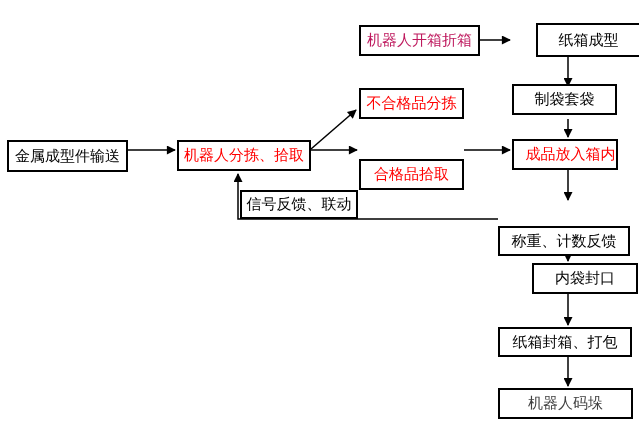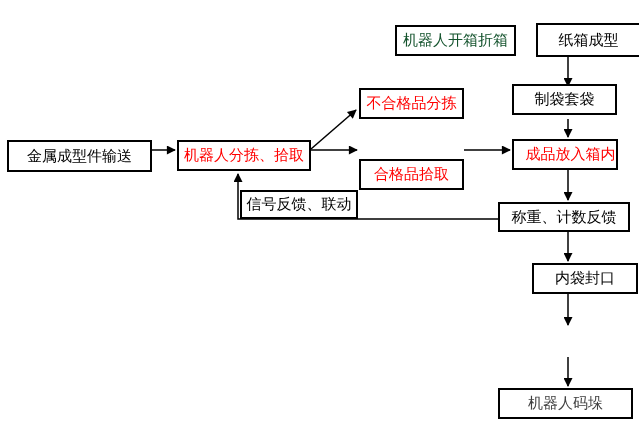--- a/index.html
+++ b/index.html
@@ -30,21 +30,21 @@
     border: 2px solid #000000;
     display: flex;
     align-items: center;
     justify-content: center;
     font-size: 15px;
     line-height: 1;
     white-space: nowrap;
     color: #000000;
   }
   
-  #n0  { left: 7px;   top: 140px; width: 145px; height: 32px; }
+  #n0  { left: 7px;   top: 140px; width: 121px; height: 32px; }
   #n1  { left: 177px; top: 140px; width: 134px; height: 31px; }
   #n2  { left: 359px; top: 88px;  width: 105px; height: 31px; }
   #n3  { left: 359px; top: 139px; width: 105px; height: 31px; }
   #n4  { left: 359px; top: 25px;  width: 121px; height: 31px; }
   #n5  { left: 536px; top: 23px;  width: 105px; height: 34px; }
   #n6  { left: 512px; top: 84px;  width: 105px; height: 31px; }
   #n7  { left: 512px; top: 139px; width: 106px; height: 31px; padding-left: 11px; }
   #n8  { left: 240px; top: 190px; width: 118px; height: 29px; }
   #n9  { left: 498px; top: 202px; width: 132px; height: 30px; }
   #n10 { left: 512px; top: 263px; width: 106px; height: 31px; margin-left: 20px; }
@@ -90,22 +90,23 @@
 
     <line class="connector" x1="568" y1="357" x2="568" y2="386" marker-end="url(#arrow)"></line>
 
     <polyline class="connector" points="498,219 238,219 238,174" marker-end="url(#arrow)"></polyline>
   </svg>
 
   <div class="node" id="n0" style="color: rgb(0, 0, 0);">金属成型件输送</div>
   <div class="node" id="n2" style="color: rgb(255, 0, 0);">不合格品分拣</div>
   <div class="node" id="n1" style="color: rgb(255, 0, 0);">机器人分拣、拾取</div>
   <div class="node" id="n3" style="color: rgb(255, 0, 0); margin-top: 20px;">合格品拾取</div>
-  <div class="node" id="n4" style="color: #14532d; margin-left: 36px;">机器人开箱折箱</div>
+  <div class="node" id="n4" style="color: #be185d;">机器人开箱折箱</div>
   <div class="node" id="n5" style="color: rgb(0, 0, 0);">纸箱成型</div>
   <div class="node" id="n6" style="color: rgb(0, 0, 0);">制袋套袋</div>
   <div class="node" id="n7" style="color: rgb(255, 0, 0);">成品放入箱内</div>
   <div class="node" id="n8" style="color: rgb(0, 0, 0);">信号反馈、联动</div>
-  <div class="node" id="n9" style="color: rgb(0, 0, 0);">称重、计数反馈</div>
+  <div class="node" id="n9" style="color: rgb(0, 0, 0); margin-top: 24px;">称重、计数反馈</div>
   <div class="node" id="n10" style="color: rgb(0, 0, 0);">内袋封口</div>
+  <div class="node" id="n11" style="color: rgb(0, 0, 0);">纸箱封箱、打包</div>
   <div class="node" id="n12" style="color: #404040;">机器人码垛</div>
 
 </div>
 
 </body></html>

